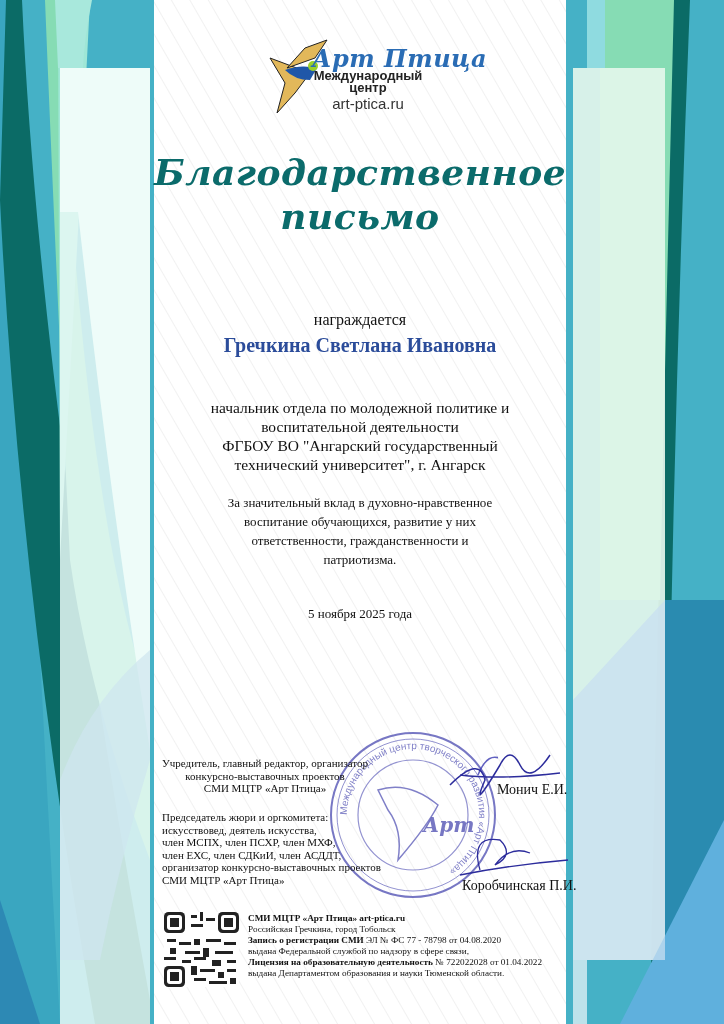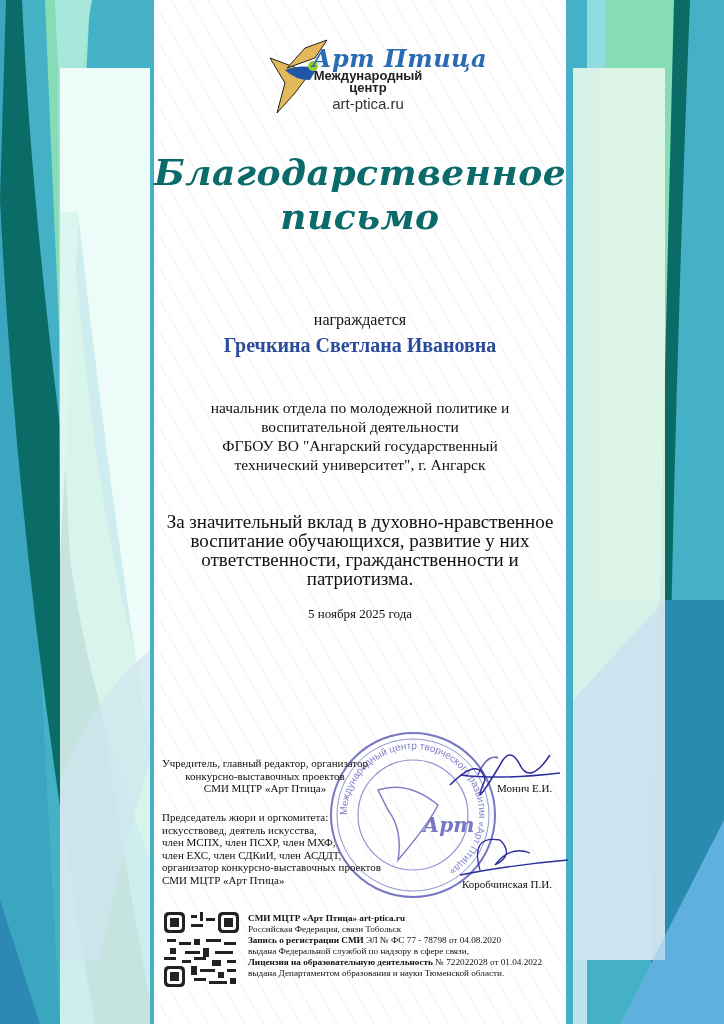--- a/index.html
+++ b/index.html
@@ -10,26 +10,26 @@
          background-image: repeating-linear-gradient(60deg, rgba(200,200,200,0.0) 0px, rgba(200,200,200,0.0) 14px, rgba(215,215,215,0.35) 15px, rgba(200,200,200,0.0) 16px); }
   .logo { position:absolute; left:265px; top:38px; width:200px; height:80px; }
   .logo-title { position:absolute; left:312px; top:44px; font-family:"DejaVu Serif", serif; font-style:italic; font-size:24px; color:#2a6cb4; font-weight:bold; letter-spacing:0.5px; }
   .logo-sub { position:absolute; left:306px; top:70px; font-family:"Liberation Sans", sans-serif; font-weight:bold; font-size:13px; color:#222; line-height:12px; text-align:center; width:124px; }
   .logo-url { position:absolute; left:306px; top:95px; font-family:"Liberation Sans", sans-serif; font-size:15px; color:#333; text-align:center; width:124px; }
   .title { position:absolute; left:150px; top:150px; width:420px; text-align:center; font-family:"DejaVu Serif", serif; font-style:italic; font-weight:bold; color:#0b6b6b; font-size:36px; line-height:44px; letter-spacing:0.5px; }
   .center { position:absolute; left:150px; width:420px; text-align:center; color:#111; }
   .awarded { top:311px; font-size:16px; }
   .name { top:334px; font-size:20px; font-weight:bold; color:#2b4c9a; }
   .position { top:398px; font-size:15.5px; line-height:19px; }
-  .reason { top:512px; font-size:19px; line-height:19px; }
+  .reason { top:493px; font-size:13px; line-height:19px; }
   .date { top:606px; font-size:13px; }
   .sig-block { position:absolute; left:162px; font-size:11px; line-height:12.5px; color:#111; }
   .sig1 { top:757px;text-align:center; }
   .sig2 { top:811px; }
-  .sig-name { position:absolute; font-size:11px; color:#111; }
+  .sig-name { position:absolute; font-size:14px; color:#111; }
   .stamp { position:absolute; left:328px; top:730px; width:170px; height:170px; }
   .footer-text { position:absolute; left:248px; top:913px; font-size:9.2px; line-height:11px; color:#111; }
   .qr { position:absolute; left:164px; top:912px; width:75px; height:75px; }
 </style>
 </head>
 <body>
 
 <svg class="bg" width="724" height="1024" viewBox="0 0 724 1024">
   <rect x="0" y="0" width="724" height="1024" fill="#45b1c6"></rect>
 
@@ -165,18 +165,18 @@
     <rect x="18" y="20" width="2" height="2"></rect>
       <rect x="21" y="19" width="3" height="1"></rect>
       <rect x="10" y="22" width="4" height="1"></rect>
       <rect x="15" y="23" width="6" height="1"></rect>
     <rect x="22" y="22" width="2" height="2"></rect>
   </g>
 </svg>
 
 <div class="footer-text">
   <div style="font-weight:bold">СМИ МЦТР «Арт Птица» art-ptica.ru</div>
-  <div>Российская Федерация, связи Тобольск</div>
+  <div>Российская Гречкина, город Тобольск</div>
   <div><b>Запись о регистрации СМИ</b><span> ЭЛ № ФС 77 - 78798 от 04.08.2020</span></div>
   <div>выдана Федеральной службой по надзору в сфере связи,</div>
   <div><b>Лицензия на образовательную деятельность</b><span> № 722022028 от 01.04.2022</span></div>
   <div>выдана Департаментом образования и науки Тюменской области.</div>
 </div>
 
 </body></html>

